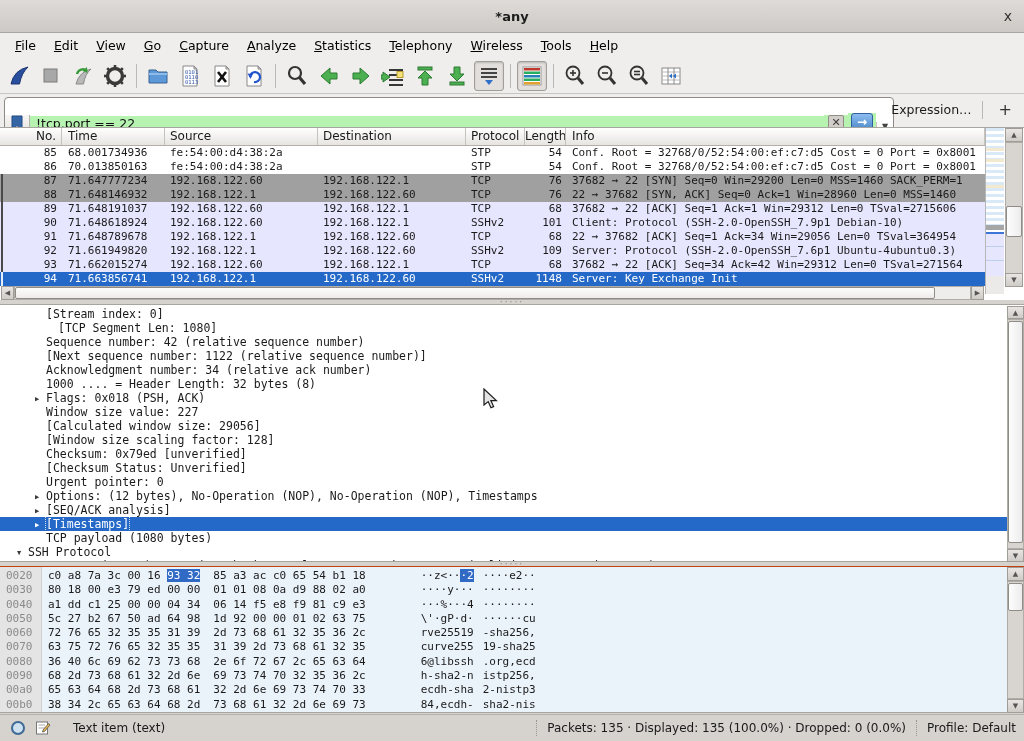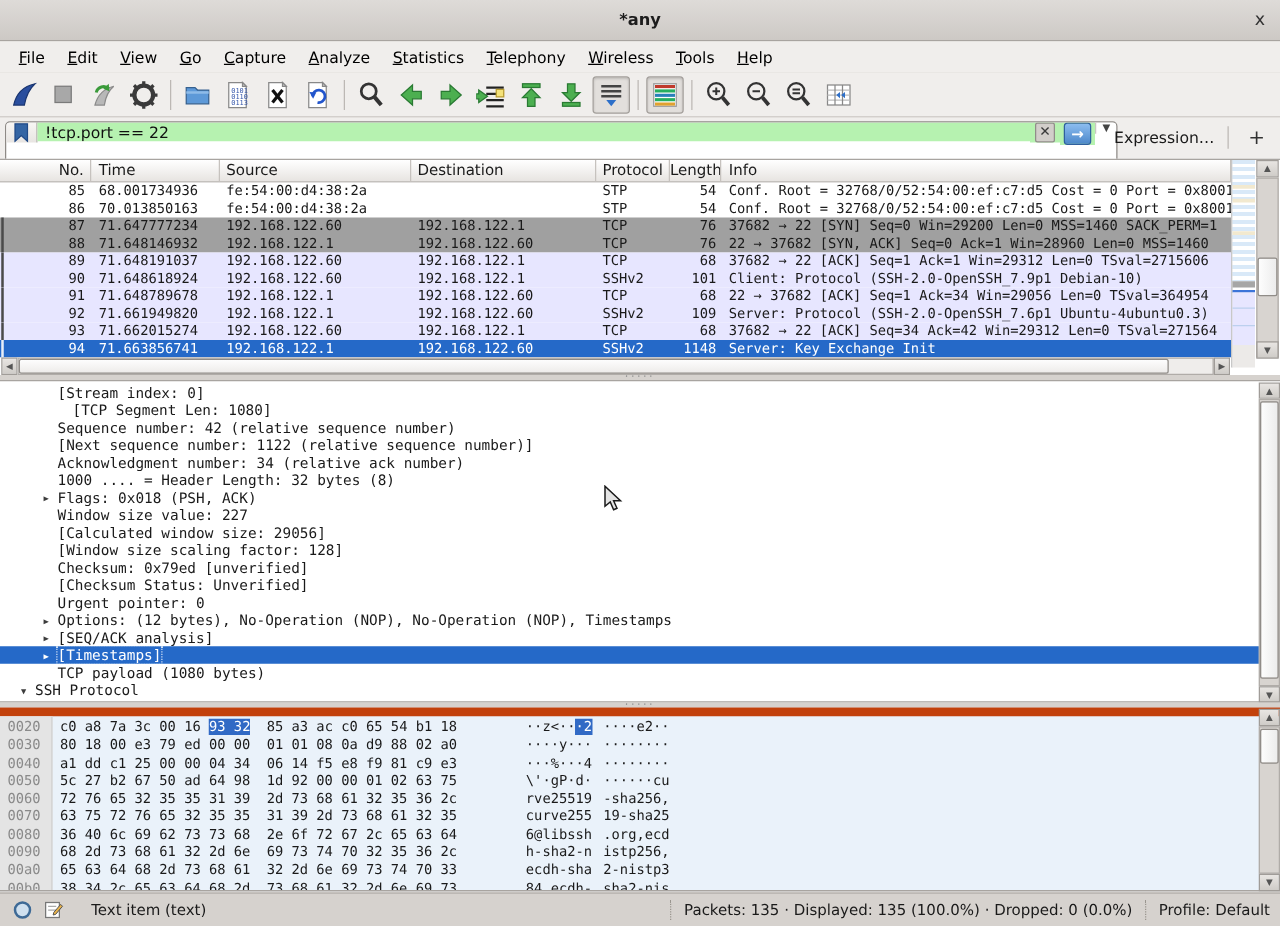--- a/index.html
+++ b/index.html
@@ -27,21 +27,21 @@
   
   #toolbar { position:absolute; left:0; top:58px; width:1024px; height:36px;
     background:#f0eeec; border-bottom:1px solid #c9c5c1; display:flex; align-items:center; padding-left:4px; gap:2px; }
   .tb { width:30px; height:30px; display:flex; align-items:center; justify-content:center; border:1px solid transparent; border-radius:3px; }
   .tb.pressed { background:#e2dfdc; border:1px solid #a29e9a; box-shadow:inset 0 1px 2px rgba(0,0,0,.18); }
   .tbsep { width:1px; height:24px; background:#bcb8b4; margin:0 4px; }
 
   
   #filterbar { position:absolute; left:0; top:94px; width:1024px; height:33px; background:#f0eeec; }
   #filter-field { position:absolute; left:4px; top:3px; width:890px; height:35px;
-    border:1px solid #8e8a86; border-radius:4px; background:#fff; display:flex; align-items:flex-start; overflow:hidden; }
+    border:1px solid #8e8a86; border-radius:4px; background:#fff; display:flex; align-items:flex-end; overflow:hidden; }
   #bookmark-btn { width:25px; background:linear-gradient(#f8f6f4,#e8e5e2); border-right:1px solid #b4b0ac;
     display:flex; align-items:center; justify-content:center; }
   #filter-input { flex:1; border:none; outline:none; background:var(--filter_valid,#b6f2b0);
     font-family:"DejaVu Sans","Liberation Sans",sans-serif; font-size:12.5px; padding-left:6px; color:#101010; }
   #clear-btn, #apply-btn, #caret-btn { display:flex; align-items:center; justify-content:center; background:var(--filter_valid,#b6f2b0); }
   #clear-btn { width:24px; }
   #clear-btn .box { width:16px; height:16px; background:#d2cecA; border:1px solid #918d89; border-radius:2px;
     color:#3a3a3a; font-size:11px; line-height:14px; text-align:center; font-weight:bold; }
   #apply-btn { width:28px; }
   #apply-btn .box { width:22px; height:18px; background:linear-gradient(#8cbdf0,#4d88ca); border:1px solid #2f5f9e; border-radius:3px;
@@ -60,21 +60,21 @@
   .pl-cell.h { border-right:1px solid #c6c2be; font-size:12px; padding-top:1px; }
   #pl-rows { position:absolute; left:0; top:18px; width:985px; height:140px; overflow:hidden;
     font-family:"DejaVu Sans Mono","Liberation Mono",monospace; font-size:11px; }
   .pl-row { display:flex; height:14px; line-height:14px; position:relative; }
   .pl-row.v-white { background:#fff; }
   .pl-row.v-gray { background:var(--row_gray,#a0a0a0); }
   .pl-row.v-lavender { background:var(--row_lavender,#e7e6ff); }
   .pl-row.v-selected { background:var(--sel_blue,#2569c8); color:#fff; }
   .pl-row.bracket::before { content:""; position:absolute; left:1px; top:0; bottom:0; width:2px; background:#4a4a4a; }
   .pl-row.v-selected.bracket::before { background:#e8eef8; }
-  .c-no   { width:73px;  text-align:right; padding-right:5px; }
+  .c-no   { width:62px;  text-align:right; padding-right:5px; }
   .c-time { width:103px; padding-left:6px; }
   .c-src  { width:153px; padding-left:5px; }
   .c-dst  { width:148px; padding-left:5px; }
   .c-proto{ width:59px;  padding-left:5px; }
   .c-len  { width:41px;  text-align:right; padding-right:4px; }
   .c-info { flex:1 1 auto; padding-left:6px; }
 
   
   #minimap { position:absolute; left:985px; top:0; width:19px; height:166px; background:#fff; border-left:1px solid #b6b6b6; }
   #minimap > div { position:absolute; left:0; width:100%; }
@@ -119,21 +119,21 @@
   .dt-line.sel { background:var(--sel_blue,#2569c8); color:#fff; }
   .dt-line.sel .dt-arrow { color:#fff; }
   .dt-line.sel .dt-text { outline:1px dotted #cfe0f5; }
   #dt-vsb-up { left:1007px; top:306px; width:17px; height:13px; }
   #dt-vsb-tr { left:1007px; top:319px; width:17px; height:230px; }
   #dt-vsb-th { left:1008px; top:321px; width:15px; height:222px; background:linear-gradient(90deg,#fdfdfd,#ececec); }
   #dt-vsb-dn { left:1007px; top:549px; width:17px; height:13px; }
 
   
   #hexpane { position:absolute; left:0; top:566px; width:1024px; height:147px;
-    background:var(--hex_bg,#eaf2fa); border-top:7px solid #c2410c; border-bottom:1px solid #a8a4a0; overflow:hidden; }
+    background:var(--hex_bg,#eaf2fa); border-top:1px solid #c2410c; border-bottom:1px solid #a8a4a0; overflow:hidden; }
   #hx-offsetstrip { position:absolute; left:0; top:0; width:42px; height:147px; background:#e4e4e4; border-right:1px solid #d0d0d0; }
   #hx-rows { position:absolute; left:0; top:2px; width:1000px;
     font-family:"DejaVu Sans Mono","Liberation Mono",monospace; font-size:11px; }
   .hx-row { height:14.3px; line-height:14.3px; white-space:pre; display:flex; }
   .hx-off { width:36px; padding-left:6px; color:#8a8a8a; flex:none; }
   .hx-g1 { margin-left:12px; } .hx-g2 { margin-left:13px; }
   .hx-a1 { margin-left:55px; } .hx-a2 { margin-left:9px; }
   .hx-sel { background:var(--hex_sel,#316ac5); color:#fff; }
   #hx-vsb-up { left:1007px; top:567px; width:17px; height:14px; }
   #hx-vsb-tr { left:1007px; top:581px; width:17px; height:118px; }

